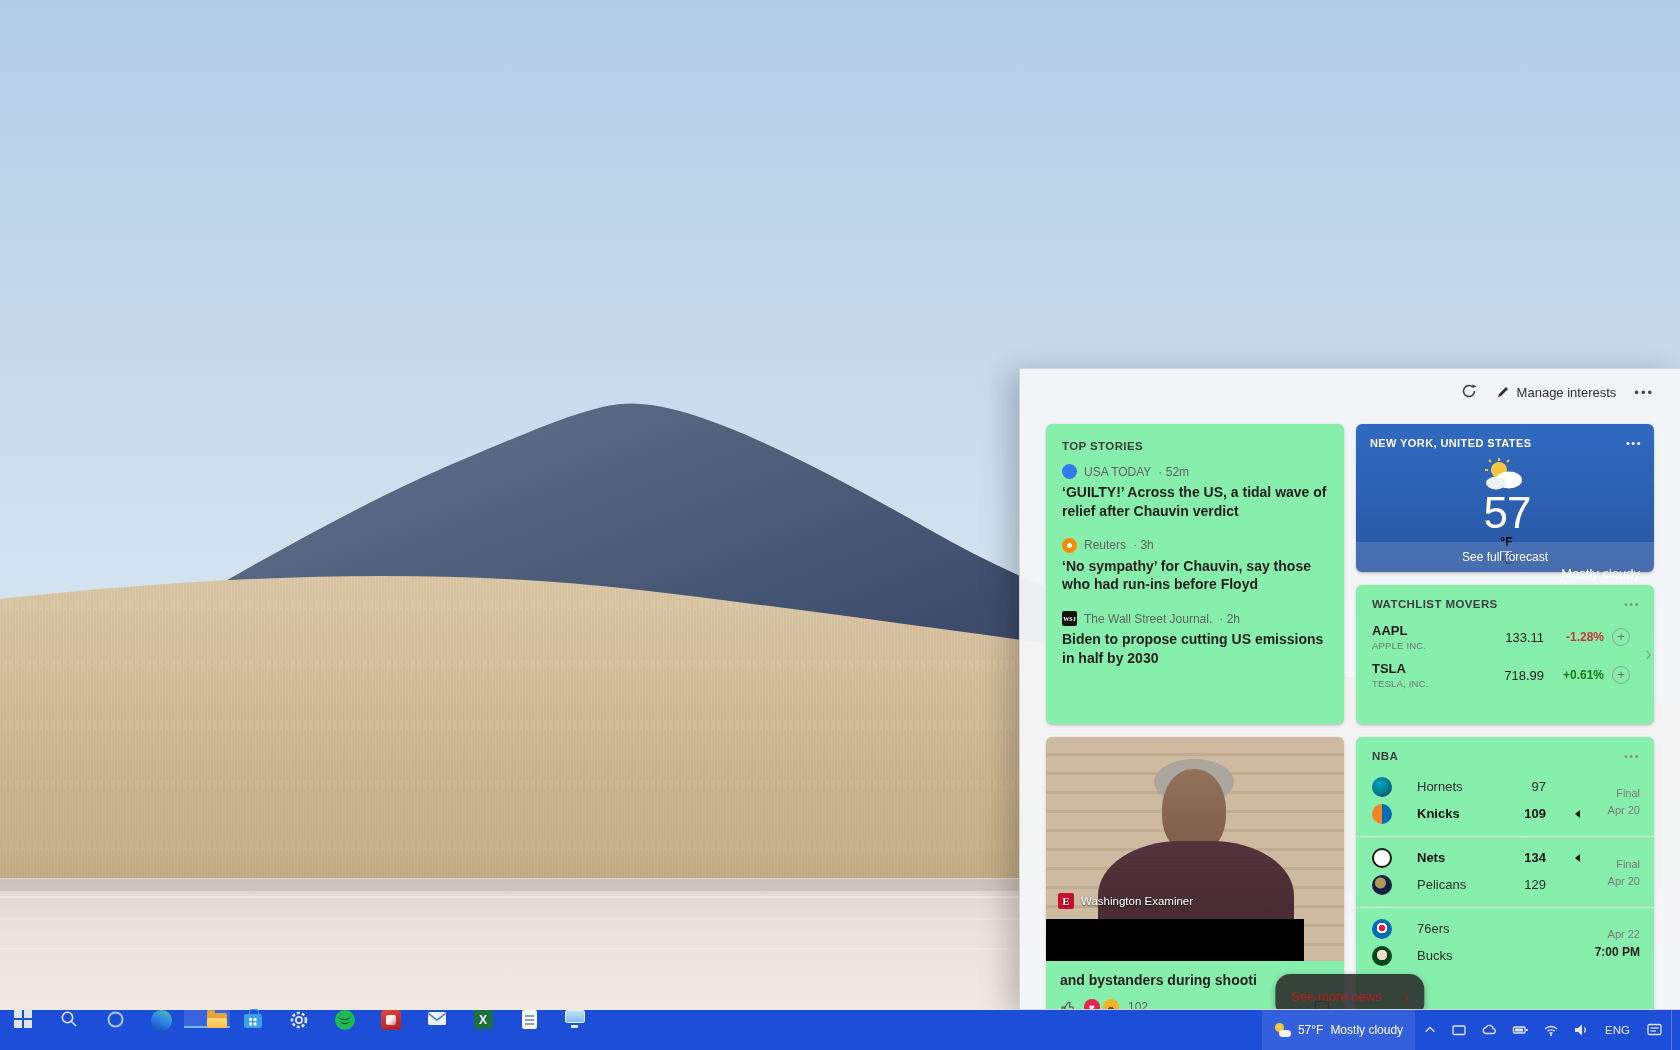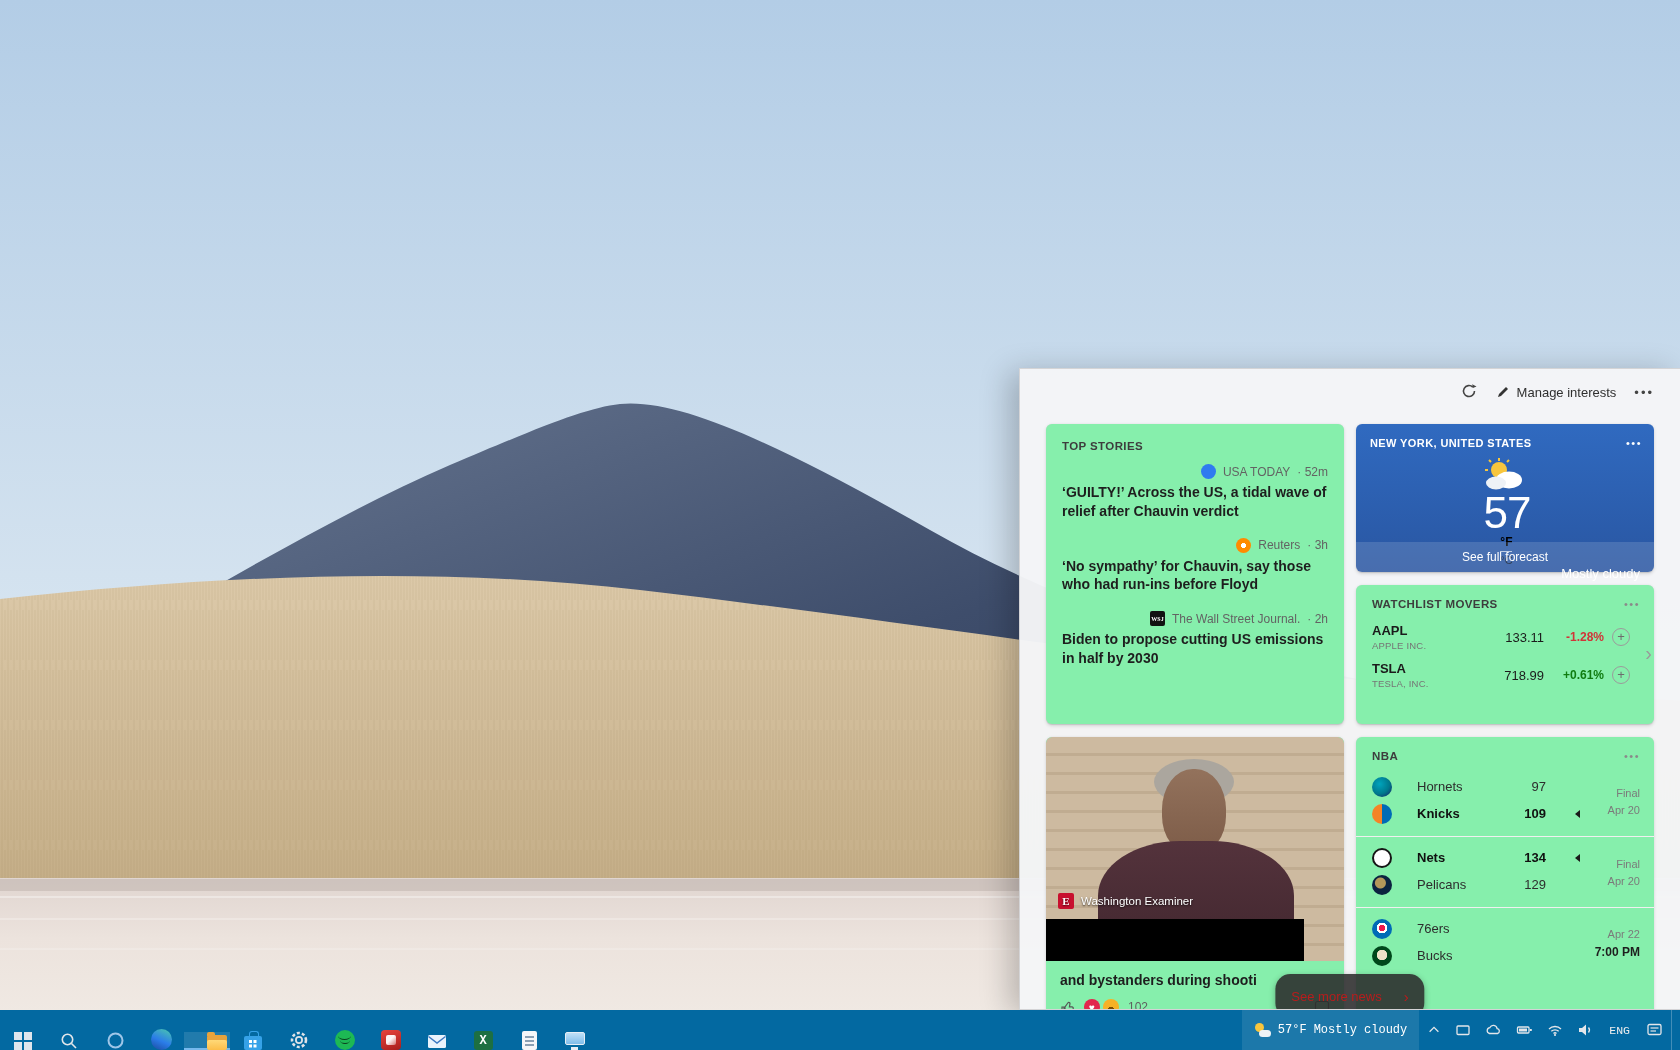--- a/index.html
+++ b/index.html
@@ -25,21 +25,21 @@
 
   .card { position: absolute; width: 298px; background: #86efac; border-radius: 6px;
           box-shadow: 0 1.6px 3.6px rgba(0,0,0,0.13), 0 0.3px 0.9px rgba(0,0,0,0.10); }
   .card-title { font-size: 11.5px; font-weight: 700; letter-spacing: 0.4px; color: #3d3d3d; }
   .dots-btn { color: #8a8a8a; font-size: 11px; letter-spacing: 1.5px; }
   .dots-btn::after { content: "•••"; }
 
   
   #card-top-stories { left: 26px; top: 55px; height: 300px; padding: 16px 16px 0; }
   .story { display: block; margin-bottom: 17px; cursor: pointer; }
-  .src-row { display: flex; align-items: center; gap: 7px; font-size: 12px; color: #636363; margin-bottom: 4px; margin-top: 12px; justify-content: flex-end; }
+  .src-row { display: flex; align-items: center; gap: 7px; font-size: 12px; color: #636363; margin-bottom: 4px; margin-top: 12px; }
   .story:first-of-type .src-row { margin-top: 10px; }
   .src-time::before { content: "· "; }
   .src-logo { width: 15px; height: 15px; border-radius: 50%; flex: none; }
   .logo-usatoday { background: #2f7bf0; }
   .logo-reuters  { background: radial-gradient(circle at 50% 50%, #fff 0 2.5px, #ff8b00 2.5px); }
   .logo-wsj { border-radius: 2px; background: #121212; color: #fff; font-family: "Liberation Serif", serif;
               font-size: 6px; font-weight: 700; display: flex; align-items: center; justify-content: center; }
   .headline { font-size: 14px; font-weight: 700; color: #1e1e1e; line-height: 1.34; }
 
   
@@ -128,22 +128,22 @@
   .rx-comment { margin-left: auto; }
 
   
   .see-more { position: absolute; left: 50%; transform: translateX(-50%); top: 605px; height: 44px;
               padding: 0 16px; border-radius: 15px; background: rgba(43,43,43,0.88); color: #b91c1c;
               font-size: 13px; display: flex; align-items: center; gap: 22px; z-index: 6;
               box-shadow: 0 2px 6px rgba(0,0,0,0.3); }
   .see-more .chev::after { content: "›"; font-size: 15px; }
 
   
-  .taskbar { position: absolute; left: 0; right: 0; bottom: 0; height: 40px; background: #0369a1;
-             display: flex; align-items: flex-end; z-index: 10; font-family: Liberation Mono, monospace; }
+  .taskbar { position: absolute; left: 0; right: 0; bottom: 0; height: 40px; background: #1d4ed8;
+             display: flex; align-items: flex-start; z-index: 10; }
   .tb-btn { width: 46px; display: flex; align-items: center; justify-content: center; position: relative; flex: none; }
   .tb-btn.active { background: rgba(255,255,255,0.12); box-shadow: inset 0 -2px 0 #76b9ed; }
   .tb-spacer { flex: 1; }
 
   .win-logo { display: grid; grid-template-columns: 8px 8px; grid-template-rows: 8px 8px; gap: 2px; }
   .win-logo span { background: #dfe5ec; }
 
   .folder-icon { position: relative; width: 20px; height: 18px; }
   .f-back { position: absolute; top: 3px; width: 20px; height: 14px; border-radius: 2px; background: #e8a33d; }
   .f-back::before { content: ""; position: absolute; top: -3px; left: 0; width: 8px; height: 4px;

